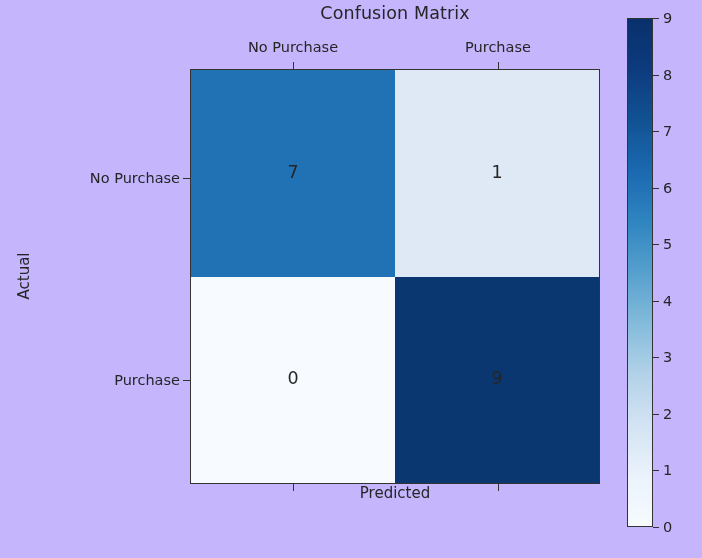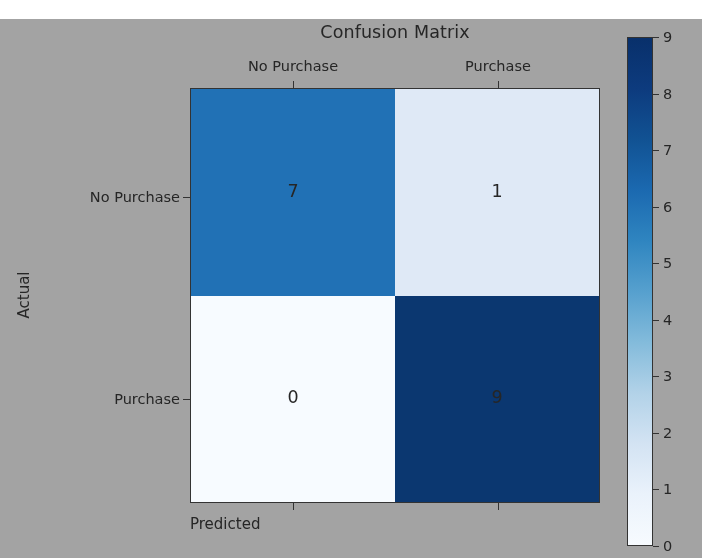--- a/index.html
+++ b/index.html
@@ -12,22 +12,21 @@
     height: 558px;
     position: relative;
     overflow: hidden;
     font-family: "DejaVu Sans", sans-serif;
     color: #262626;
   }
 
   #figure {
     position: absolute;
     inset: 0;
-    background: #a3a3a3;
-    margin-top: 19px;
+    background: #c4b5fd;
   }
 
   
   #chart-title {
     position: absolute;
     left: 190px;
     top: 3px;
     width: 410px;
     text-align: center;
     font-size: 17.5px;
@@ -120,22 +119,23 @@
     height: 0;
     border-top: 1.3px solid #333333;
   }
   #ytick-mark-0 { top: 178px; }
   #ytick-mark-1 { top: 380px; }
 
   
   #xlabel {
     position: absolute;
     left: 190px;
-    top: 496px;
+    top: 484px;
     width: 410px;
+    text-align: center;
     font-size: 15px;
     color: #262626;
     white-space: nowrap;
   }
   #ylabel {
     position: absolute;
     left: 0px;
     top: 276px;
     font-size: 15px;
     color: #262626;

